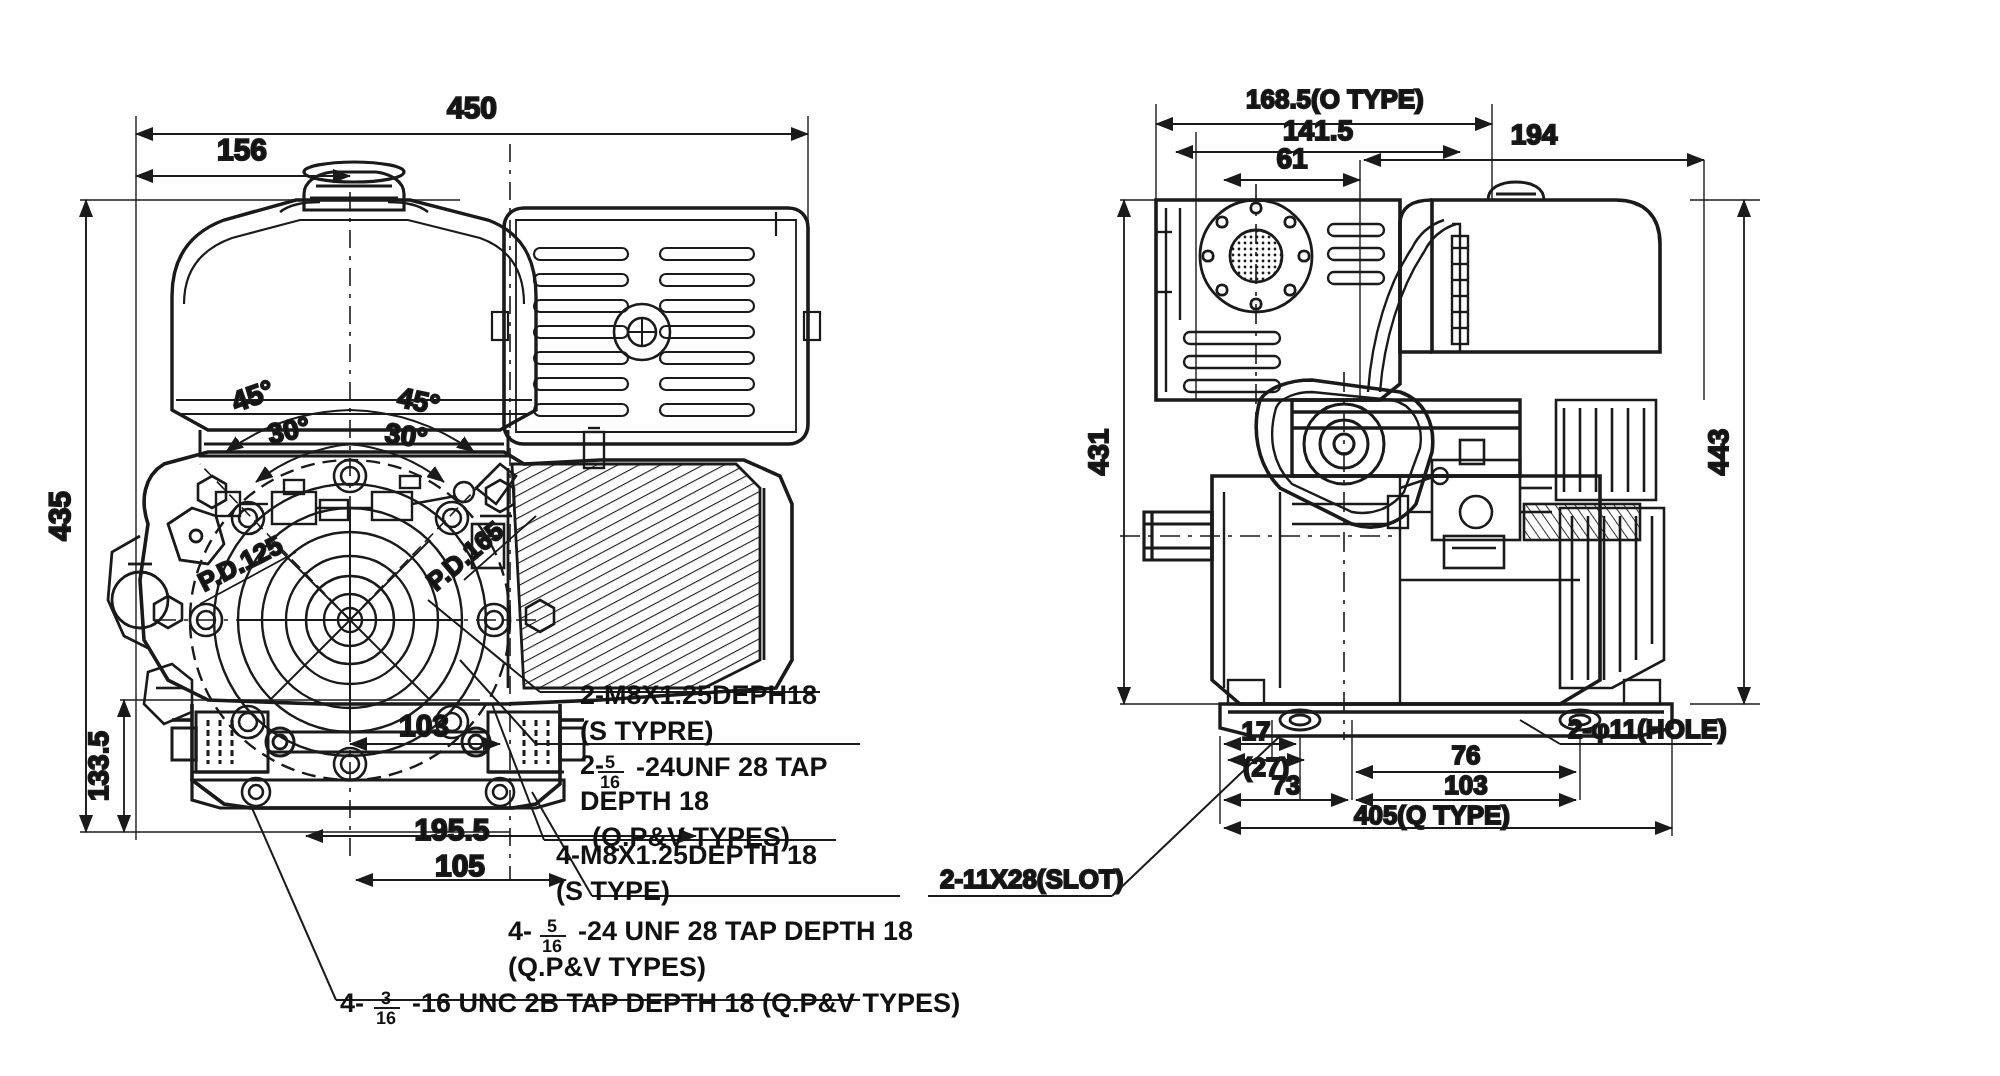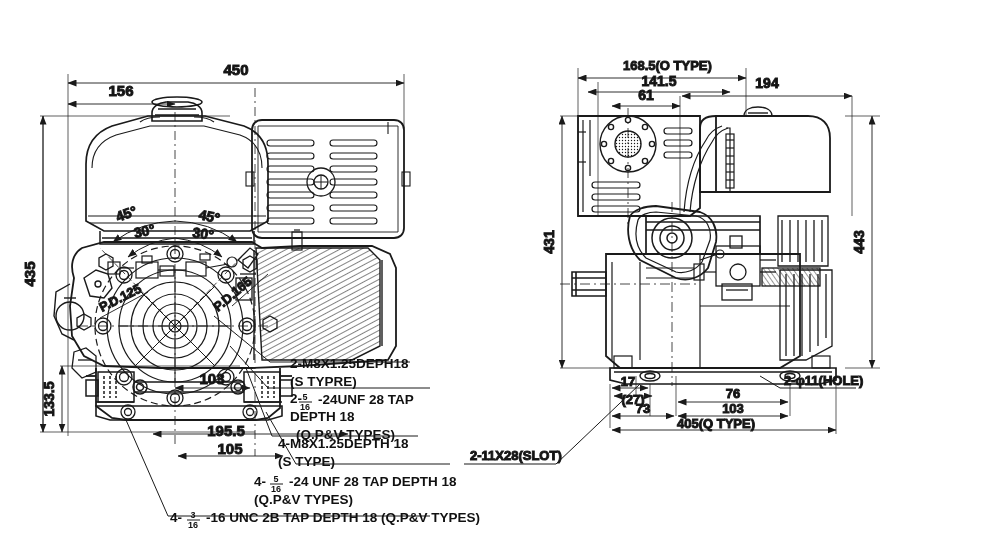--- a/index.html
+++ b/index.html
@@ -3,21 +3,21 @@
 <meta charset="utf-8">
 <style>
   html,body{margin:0;padding:0;background:#ffffff;}
   body{
     width:1000px;height:538px;
     font-family:"Liberation Sans", sans-serif;
     color:#000;
     overflow:hidden;
     position:relative;
   }
-  #sheet{position:absolute;left:0;top:16px;width:1000px;height:386px;}
+  #sheet{position:absolute;left:0;top:0;width:1000px;height:386px;}
   svg{display:block;}
   .dimtext{font-family:"Liberation Sans", sans-serif;font-weight:bold;fill:#111;}
   .notetext{font-family:"Liberation Sans", sans-serif;font-weight:bold;fill:#111;}
   text{dominant-baseline:alphabetic;}
 </style>
 </head>
 <body>
 
 <div id="sheet">
 <svg width="1000" height="538" viewBox="0 0 1000 538" xmlns="http://www.w3.org/2000/svg">

